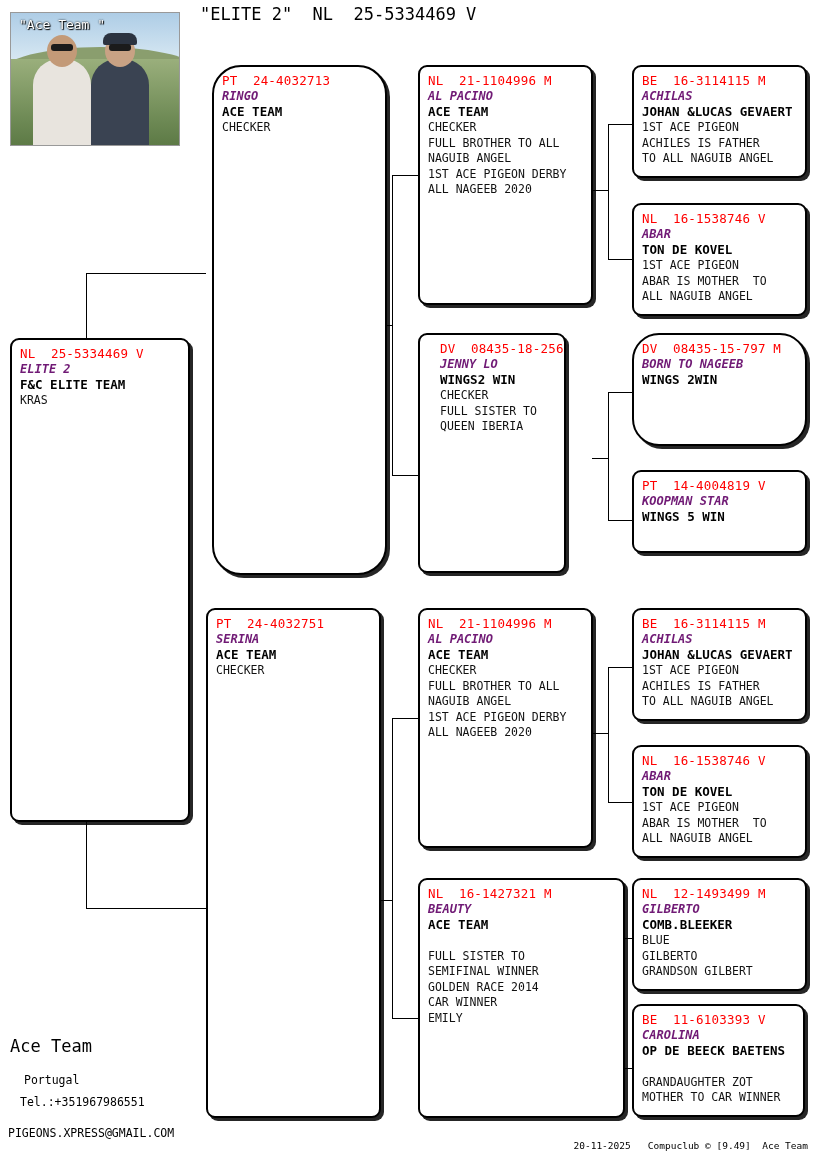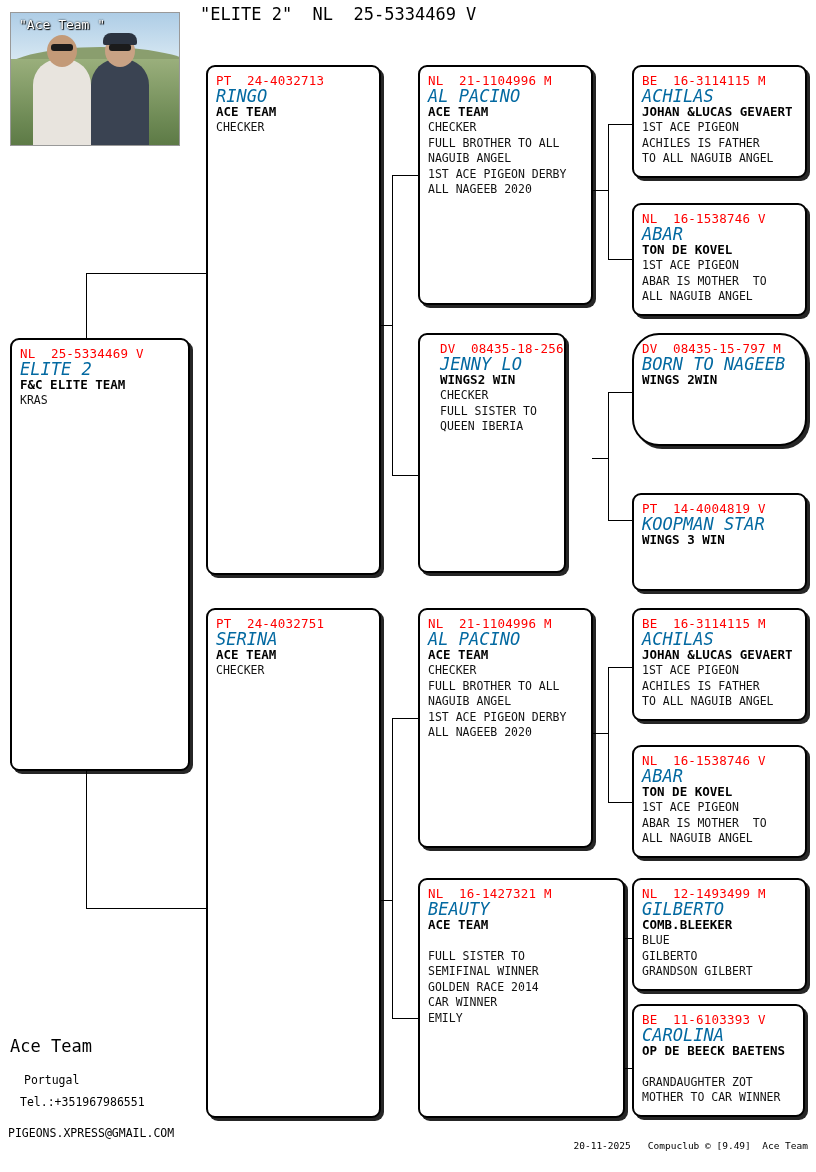--- a/index.html
+++ b/index.html
@@ -115,24 +115,24 @@
   .ring {
     font-family: "DejaVu Sans Mono", monospace;
     font-size: 12.5px;
     color: #ff0000;
     white-space: pre;
     line-height: 15px;
     letter-spacing: 0.2px;
   }
   .name {
     font-family: "DejaVu Sans Mono", monospace;
-    font-size: 17px;
-    color: #0369a1;
+    font-size: 12px;
+    color: #701a75;
     font-style: italic;
-    font-weight: normal;
+    font-weight: bold;
     white-space: pre;
     line-height: 16px;
   }
   .bold {
     font-family: "DejaVu Sans Mono", monospace;
     font-size: 12.5px;
     color: #000000;
     font-weight: bold;
     white-space: pre;
     line-height: 16px;
@@ -230,28 +230,28 @@
   <div class="line v" style="left:608px; top:667px; height:135px;"></div>
   <div class="line h" style="left:608px; top:667px; width:26px;"></div>
   <div class="line h" style="left:608px; top:802px; width:26px;"></div>
   <div class="line h" style="left:592px; top:733px; width:16px;"></div>
 
   <div class="line v" style="left:608px; top:938px; height:130px;"></div>
   <div class="line h" style="left:608px; top:938px; width:26px;"></div>
   <div class="line h" style="left:608px; top:1068px; width:26px;"></div>
   <div class="line h" style="left:592px; top:1000px; width:16px;"></div>
 
-  <div class="box" style="left:10px; top:338px; width:180px; height:433px;">
+  <div class="box" style="left:10px; top:338px; width:180px; height:484px;">
     <div class="ring">NL  25-5334469 V</div>
     <div class="name">ELITE 2</div>
     <div class="bold">F&amp;C ELITE TEAM</div>
     <div class="desc">KRAS</div>
   </div>
 
-  <div class="box" style="left:206px; top:65px; width:175px; height:510px;">
+  <div class="box" style="left:212px; top:65px; width:175px; height:510px;border-radius:29px;">
     <div class="ring">PT  24-4032713</div>
     <div class="name">RINGO</div>
     <div class="bold">ACE TEAM</div>
     <div class="desc">CHECKER</div>
   </div>
 
   <div class="box" style="left:206px; top:608px; width:175px; height:510px;">
     <div class="ring">PT  24-4032751</div>
     <div class="name">SERINA</div>
     <div class="bold">ACE TEAM</div>
@@ -318,24 +318,24 @@
     <div class="desc">ABAR IS MOTHER  TO</div>
     <div class="desc">ALL NAGUIB ANGEL</div>
   </div>
 
   <div class="box" style="left:632px; top:333px; width:175px; height:113px;border-radius:27px;">
     <div class="ring">DV  08435-15-797 M</div>
     <div class="name">BORN TO NAGEEB</div>
     <div class="bold">WINGS 2WIN</div>
   </div>
 
-  <div class="box" style="left:632px; top:493px; width:175px; height:98px;">
+  <div class="box" style="left:632px; top:470px; width:175px; height:83px;">
     <div class="ring">PT  14-4004819 V</div>
     <div class="name">KOOPMAN STAR</div>
-    <div class="bold">WINGS 3 WIN</div>
+    <div class="bold">WINGS 5 WIN</div>
   </div>
 
   <div class="box" style="left:632px; top:608px; width:175px; height:113px;">
     <div class="ring">BE  16-3114115 M</div>
     <div class="name">ACHILAS</div>
     <div class="bold">JOHAN &amp;LUCAS GEVAERT</div>
     <div class="desc">1ST ACE PIGEON</div>
     <div class="desc">ACHILES IS FATHER</div>
     <div class="desc">TO ALL NAGUIB ANGEL</div>
   </div>

